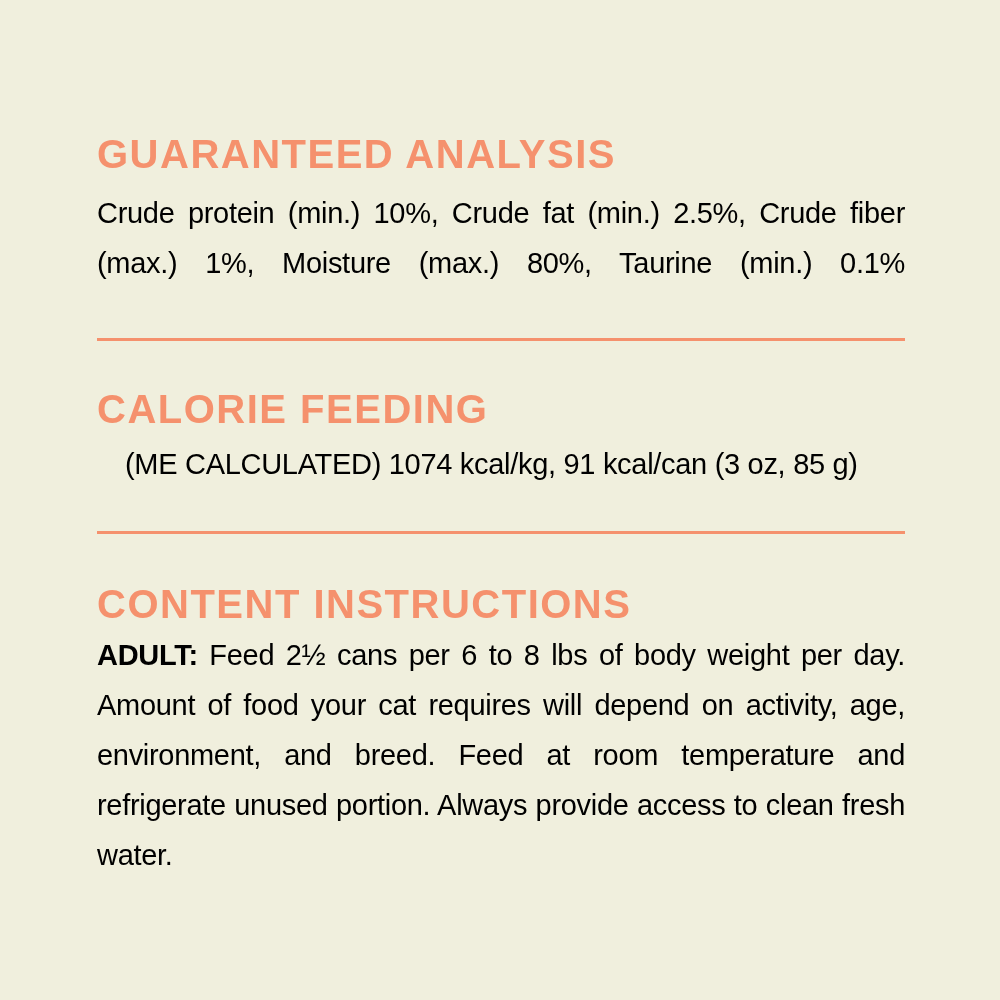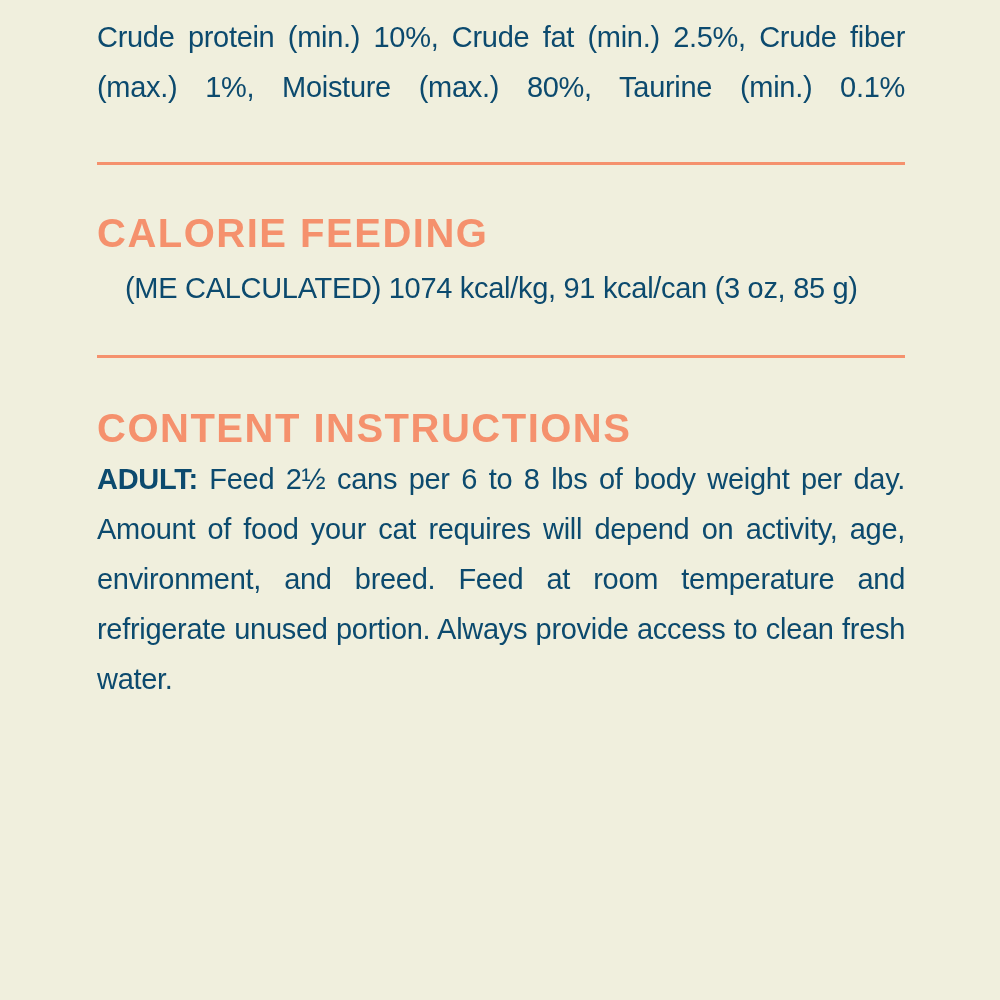--- a/index.html
+++ b/index.html
@@ -21,21 +21,21 @@
     color: #F5916D;
     font-size: 40px;
     line-height: 44px;
     font-weight: bold;
     letter-spacing: 1.5px;
   }
   .section-title.ga { margin-top: 132px; }
   .section-title.cc { margin-top: 46px; }
   .section-title.fi { margin-top: 48px; }
   .body-text {
-    color: #0c4a6e;
+    color: #000000;
     font-size: 29px;
     line-height: 50px;
     letter-spacing: -0.3px;
   }
   .ga-body {
     margin-top: 12px;
     text-align: justify;
     text-align-last: justify;
   }
   .cc-body {
@@ -57,20 +57,21 @@
     width: 100%;
   }
   .divider.d1 { margin-top: 50px; }
   .divider.d2 { margin-top: 42px; }
 </style>
 </head>
 <body>
 
 <div class="label-panel">
 
+  <div class="section-title ga">GUARANTEED ANALYSIS</div>
 
   <div class="body-text ga-body">Crude protein (min.) 10%, Crude fat (min.) 2.5%, Crude fiber (max.) 1%, Moisture (max.) 80%, Taurine (min.) 0.1%</div>
 
   <hr class="divider d1">
 
   <div class="section-title cc">CALORIE FEEDING</div>
 
   <div class="body-text cc-body">(ME CALCULATED) 1074 kcal/kg, 91 kcal/can (3 oz, 85 g)</div>
 
   <hr class="divider d2">

